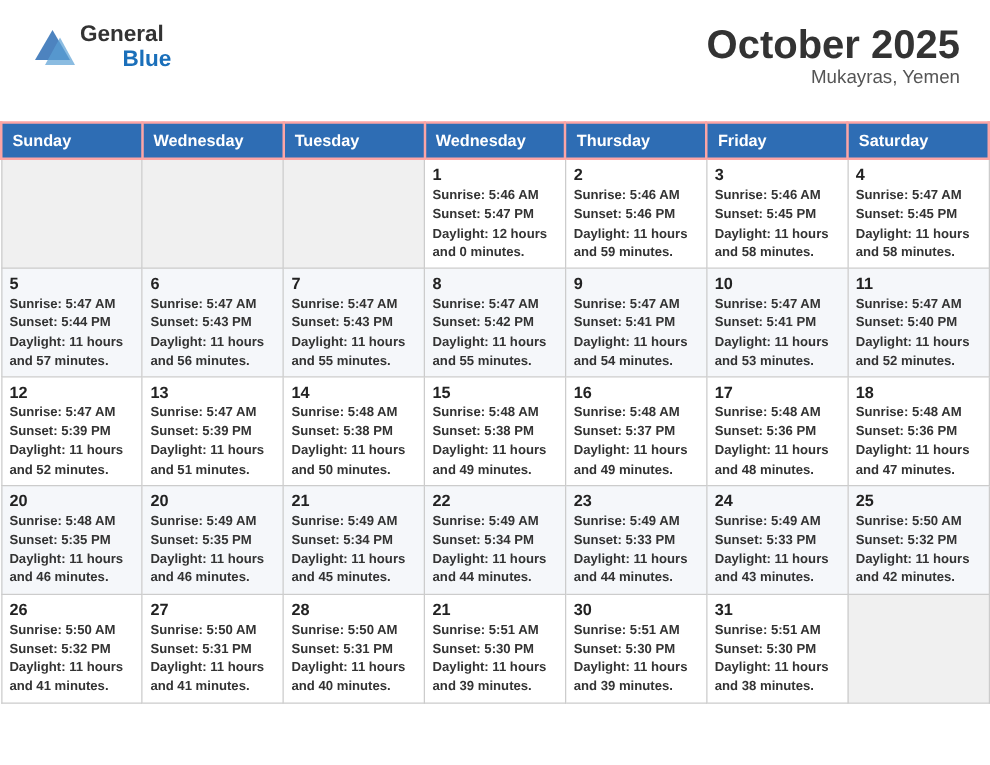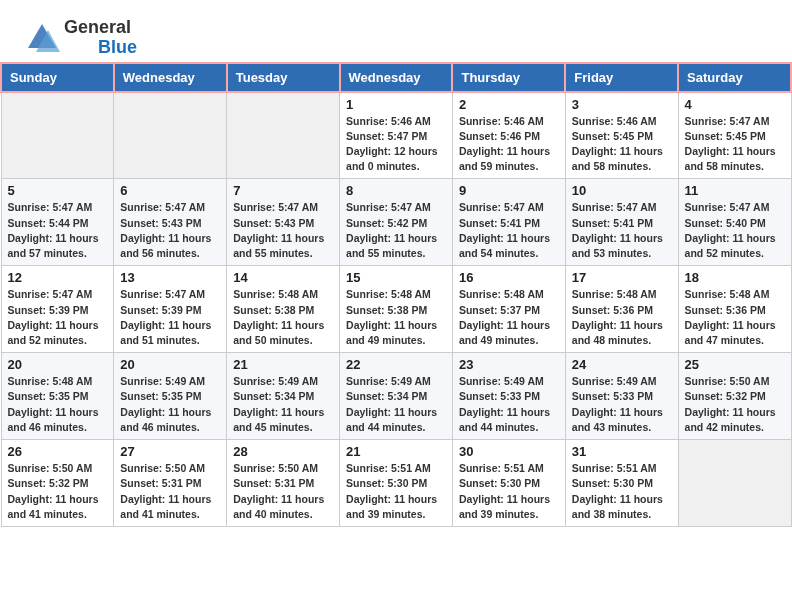--- a/index.html
+++ b/index.html
@@ -11,21 +11,21 @@
     }
     .page {
       width: 792px;
       background: #fff;
       padding: 0;
     }
     .header {
       display: flex;
       justify-content: space-between;
       align-items: flex-start;
-      padding: 18px 24px 4px 24px;
+      padding: 18px 24px 27px 24px;
     }
     .logo {
       display: flex;
       align-items: center;
     }
     .logo-text {
       display: flex;
       flex-direction: column;
       margin-left: 4px;
     }
@@ -109,20 +109,24 @@
     <div class="logo">
       <svg class="logo-icon" viewBox="0 0 36 36">
         <polygon points="18,4 32,28 4,28" fill="#2e6db4" opacity="0.85"></polygon>
         <polygon points="24,10 36,32 12,32" fill="#5a9fd4" opacity="0.7"></polygon>
       </svg>
       <div class="logo-text">
         <span class="logo-general">General</span>
         <span class="logo-blue">Blue</span>
       </div>
     </div>
+    <div class="title-section">
+      <div class="month-title">October 2025</div>
+      <div class="location">Mukayras, Yemen</div>
+    </div>
   </div>
 
   <table class="calendar">
     <thead>
       <tr>
       <th>Sunday</th>
           <th>Wednesday</th>
           <th>Tuesday</th>
           <th>Wednesday</th>
           <th>Thursday</th>

